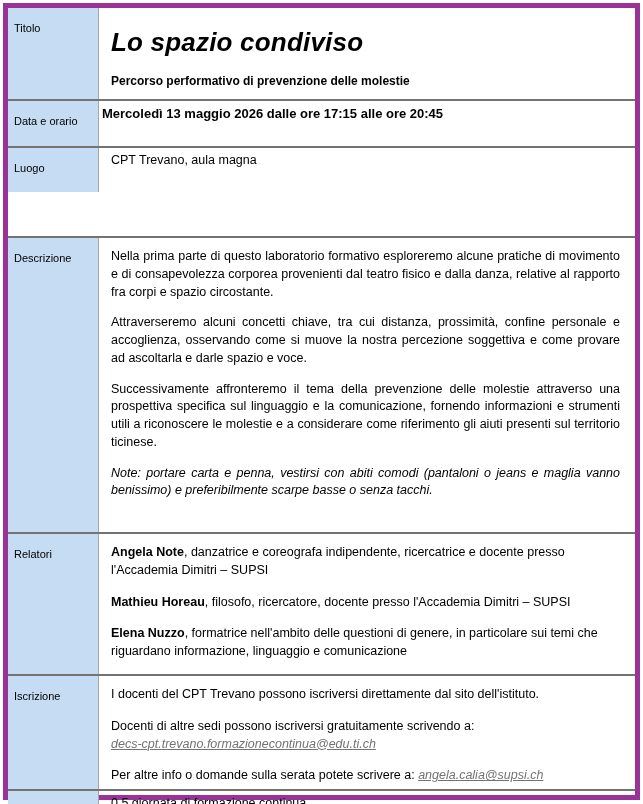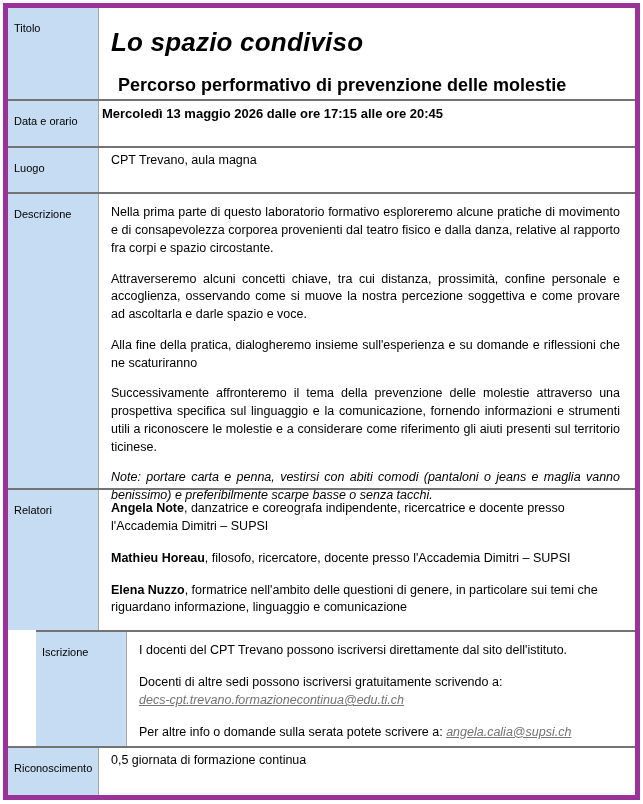--- a/index.html
+++ b/index.html
@@ -41,36 +41,36 @@
   .content-cell {
     flex: 1;
     padding: 10px 15px 8px 12px;
     font-size: 12.5px;
     line-height: 1.42;
   }
   
   .row-title        { min-height: 91px; }
   .row-schedule     { min-height: 47px; }
   .row-venue        { min-height: 46px; }
-  .row-description  { min-height: 296px; }
+  .row-description  { min-height: 296px; margin-top: 44px; }
   .row-speakers     { min-height: 142px; }
-  .row-registration { min-height: 115px; margin-left: 28px; }
+  .row-registration { min-height: 115px; }
   .row-recognition  { flex: 1; min-height: 49px; }
 
   .event-title {
     font-size: 26px;
     font-weight: bold;
     margin: 6px 0 12px 0;
     letter-spacing: 0.2px;
     font-style: italic;
   }
   .event-subtitle {
-    font-size: 18px;
+    font-size: 12px;
     font-weight: bold;
-    margin: 7px;
+    margin: 0;
   }
   .schedule-text {
     font-weight: bold;
     font-size: 13px;
     padding-top: 4px;
     padding-left: 3px;
   }
   .venue-text { padding-top: 4px; }
   .para {
     margin: 0 0 13px 0;
@@ -118,21 +118,20 @@
     <div class="row row-venue">
       <div class="label-cell">Luogo</div>
       <div class="content-cell venue-text">CPT Trevano, aula magna</div>
     </div>
 
     <div class="row row-description">
       <div class="label-cell">Descrizione</div>
       <div class="content-cell">
         <p class="para">Nella prima parte di questo laboratorio formativo esploreremo alcune pratiche di movimento e di consapevolezza corporea provenienti dal teatro fisico e dalla danza, relative al rapporto fra corpi e spazio circostante.</p>
         <p class="para">Attraverseremo alcuni concetti chiave, tra cui distanza, prossimità, confine personale e accoglienza, osservando come si muove la nostra percezione soggettiva e come provare ad ascoltarla e darle spazio e voce.</p>
-        <p class="para">Alla fine della pratica, dialogheremo insieme sull'esperienza e su domande e riflessioni che ne scaturiranno</p>
         <p class="para">Successivamente affronteremo il tema della prevenzione delle molestie attraverso una prospettiva specifica sul linguaggio e la comunicazione, fornendo informazioni e strumenti utili a riconoscere le molestie e a considerare come riferimento gli aiuti presenti sul territorio ticinese.</p>
         <p class="note-text">Note: portare carta e penna, vestirsi con abiti comodi (pantaloni o jeans e maglia vanno benissimo) e preferibilmente scarpe basse o senza tacchi.</p>
       </div>
     </div>
 
     <div class="row row-speakers">
       <div class="label-cell">Relatori</div>
       <div class="content-cell">
         <p class="speaker-para"><span class="speaker-name">Angela Note</span><span>, danzatrice e coreografa indipendente, ricercatrice e docente presso l'Accademia Dimitri – SUPSI</span></p>
         <p class="speaker-para"><span class="speaker-name">Mathieu Horeau</span><span>, filosofo, ricercatore, docente presso l'Accademia Dimitri – SUPSI</span></p>

